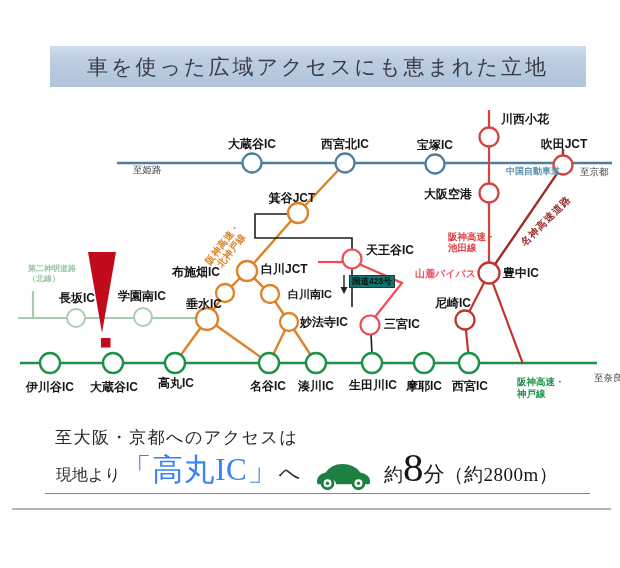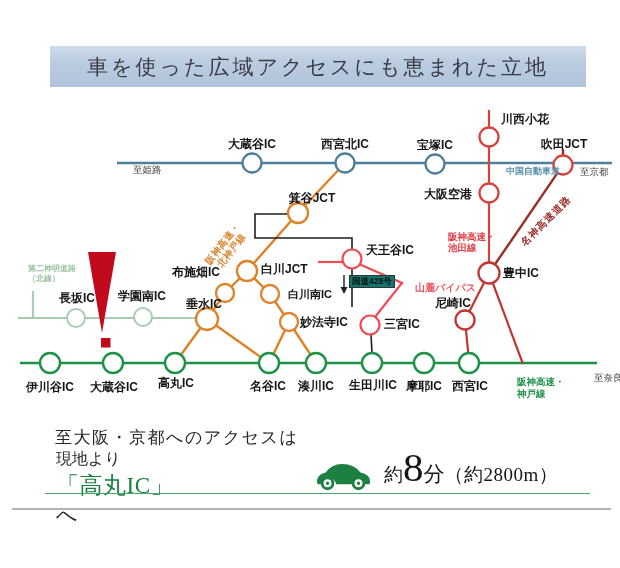--- a/index.html
+++ b/index.html
@@ -34,23 +34,23 @@
                color:#9c2d28;font-size:10px;letter-spacing:1px;}
   
   .callout{position:absolute;left:16px;top:190px;width:142px;height:63px;background:#c10b1c;
            z-index:3;text-align:center;color:#fff;}
   .callout .brand{display:block;margin-top:7px;font-size:15px;font-weight:700;letter-spacing:2px;line-height:1;}
   .callout .rule{width:124px;height:1px;background:rgba(255,255,255,.8);margin:4px auto 3px auto;}
   .callout .name{display:block;font-size:20px;font-weight:600;letter-spacing:1px;line-height:1;}
   
   .ft-serif{font-family:"Liberation Serif","DejaVu Serif",serif;color:#262626;}
   .ft-line1{position:absolute;left:55px;top:426px;font-size:17px;letter-spacing:1.5px;z-index:2;}
-  .ft-line2{position:absolute;left:56px;top:449px;display:flex;align-items:baseline;z-index:2;flex-direction:column;}
+  .ft-line2{position:absolute;left:56px;top:449px;display:flex;align-items:baseline;z-index:2;}
   .ft-line2 .pre{font-size:16px;}
-  .ft-line2 .dest{font-size:23px;letter-spacing:.5px;color:#15803d;}
+  .ft-line2 .dest{font-size:31px;letter-spacing:.5px;color:#3b82f6;}
   .ft-line2 .suf{font-size:21px;}
   .ft-time{position:absolute;left:384px;top:447px;display:flex;align-items:baseline;z-index:2;color:#161616;}
   .ft-time .about{font-size:19px;}
   .ft-time .num{font-size:41px;line-height:1;}
   .ft-time .unit{font-size:21px;}
   .ft-time .dist{font-size:19px;letter-spacing:.5px;}
   .car{position:absolute;left:314px;top:461px;z-index:2;}
   .uline-green{position:absolute;left:45px;top:493px;width:545px;height:1px;background:#4aa56a;z-index:2;}
   .uline-gray{position:absolute;left:12px;top:508px;width:599px;height:2px;background:#b3b3b3;z-index:2;}
 </style>
@@ -152,21 +152,21 @@
         <circle cx="372" cy="363" r="10"></circle>
       <circle cx="424" cy="363" r="10"></circle>
         <circle cx="469" cy="363" r="10"></circle>
     </g>
   </svg>
 
   <span class="lbl ctr" style="left:252px;top:138px">大蔵谷IC</span>
   <span class="lbl ctr" style="left:345px;top:138px">西宮北IC</span>
   <span class="lbl ctr" style="left:435px;top:139px">宝塚IC</span>
   <span class="lbl ctr" style="left:564px;top:138px">吹田JCT</span>
-  <span class="lbl ctr" style="left:312px;top:192px">箕谷JCT</span>
+  <span class="lbl ctr" style="left:292px;top:192px">箕谷JCT</span>
   <span class="lbl ctr" style="left:77px;top:292px">長坂IC</span>
   <span class="lbl ctr" style="left:142px;top:290px">学園南IC</span>
   <span class="lbl ctr" style="left:50px;top:381px">伊川谷IC</span>
   <span class="lbl ctr" style="left:114px;top:381px">大蔵谷IC</span>
   <span class="lbl ctr" style="left:176px;top:377px">高丸IC</span>
   <span class="lbl ctr" style="left:268px;top:380px">名谷IC</span>
   <span class="lbl ctr" style="left:316px;top:380px">湊川IC</span>
   <span class="lbl ctr" style="left:373px;top:379px">生田川IC</span>
   <span class="lbl ctr" style="left:424px;top:380px">摩耶IC</span>
   <span class="lbl ctr" style="left:470px;top:380px">西宮IC</span>
@@ -182,21 +182,21 @@
   <span class="lbl" style="left:300px;top:316px">妙法寺IC</span>
   <span class="lbl" style="left:172px;top:266px">布施畑IC</span>
   <span class="lbl" style="left:186px;top:298px">垂水IC</span>
 
   <span class="lbl serif-sm" style="left:133px;top:166px">至姫路</span>
   <span class="lbl serif-sm" style="left:580px;top:168px">至京都</span>
   <span class="lbl serif-sm" style="left:594px;top:374px">至奈良</span>
   <span class="lbl road teal-t" style="left:494px;top:167px">中国自動車道</span>
   <span class="lbl road red-t" style="left:436px;top:232px">阪神高速・</span>
   <span class="lbl road red-t" style="left:436px;top:243px">池田線</span>
-  <span class="lbl road pink-t" style="left:403px;top:283px">山麓バイパス</span>
+  <span class="lbl road pink-t" style="left:403px;top:269px">山麓バイパス</span>
   <span class="badge428" style="left:349px;top:275px">国道428号</span>
   <span class="lbl road pale-t" style="left:16px;top:265px">第二神明道路</span>
   <span class="lbl road pale-t" style="left:16px;top:275px">（北線）</span>
   <span class="lbl road green-t" style="left:505px;top:377px">阪神高速・</span>
   <span class="lbl road green-t" style="left:505px;top:389px">神戸線</span>
   <div class="rot rot-kitakobe">
     <div>阪神高速・</div>
     <div>北神戸線</div>
   </div>
   <div class="rot rot-meishin">名神高速道路</div>

